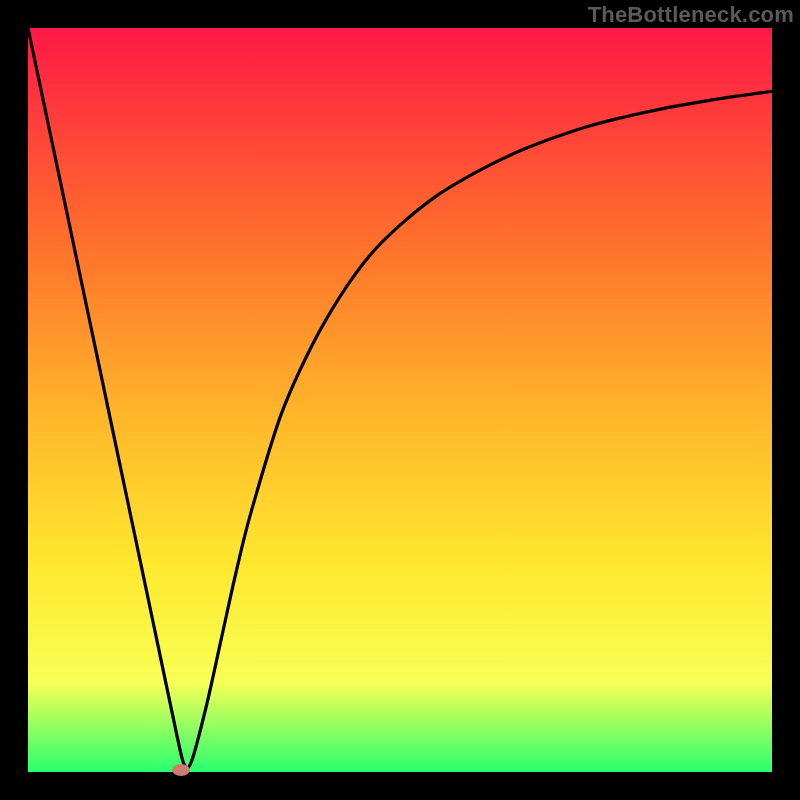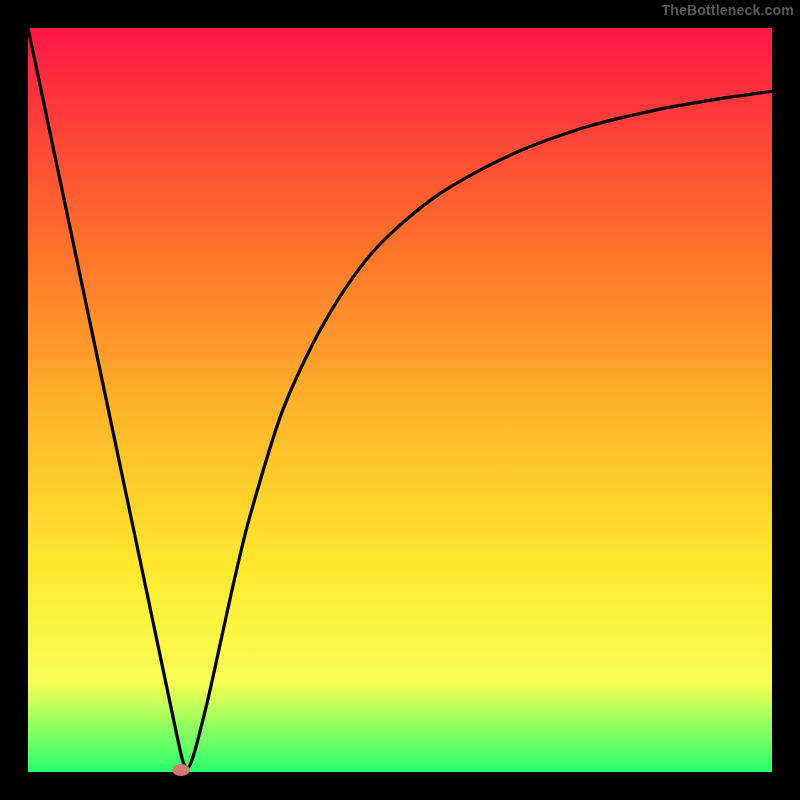--- a/index.html
+++ b/index.html
@@ -16,21 +16,21 @@
     top: 28px;
     width: 744px;
     height: 744px;
     
   }
   .watermark {
     position: absolute;
     top: 2px;
     right: 6px;
     font-family: Arial, Helvetica, sans-serif;
-    font-size: 14px;
+    font-size: 22px;
     font-weight: 600;
     color: #5a5a5a;
     letter-spacing: 0.2px;
   }
   svg.curve {
     position: absolute;
     left: 0; top: 0;
     width: 100%;
     height: 100%;
     overflow: visible;

